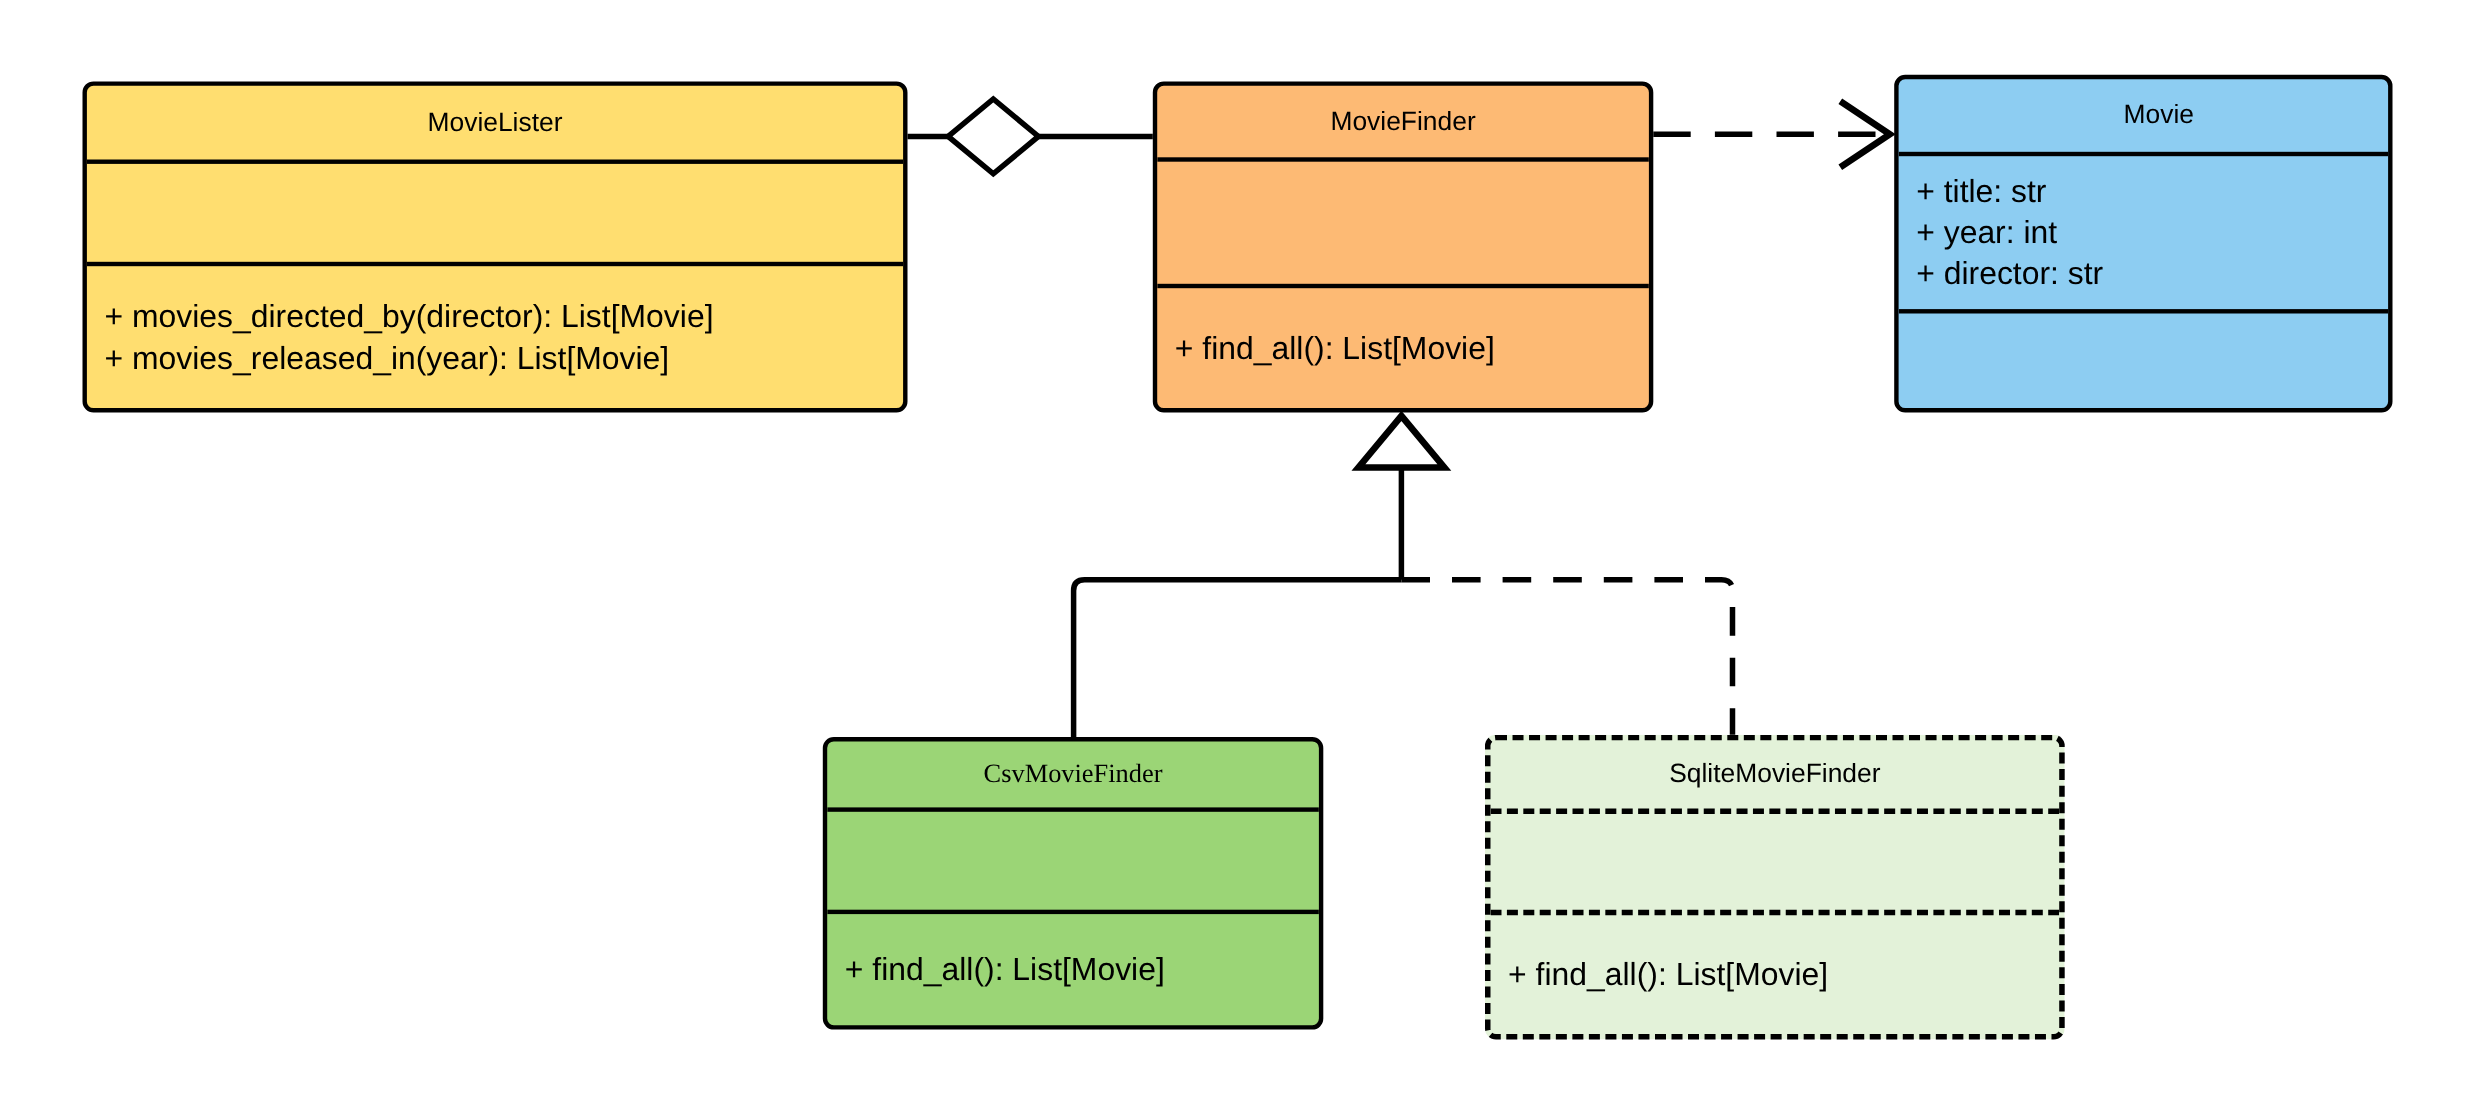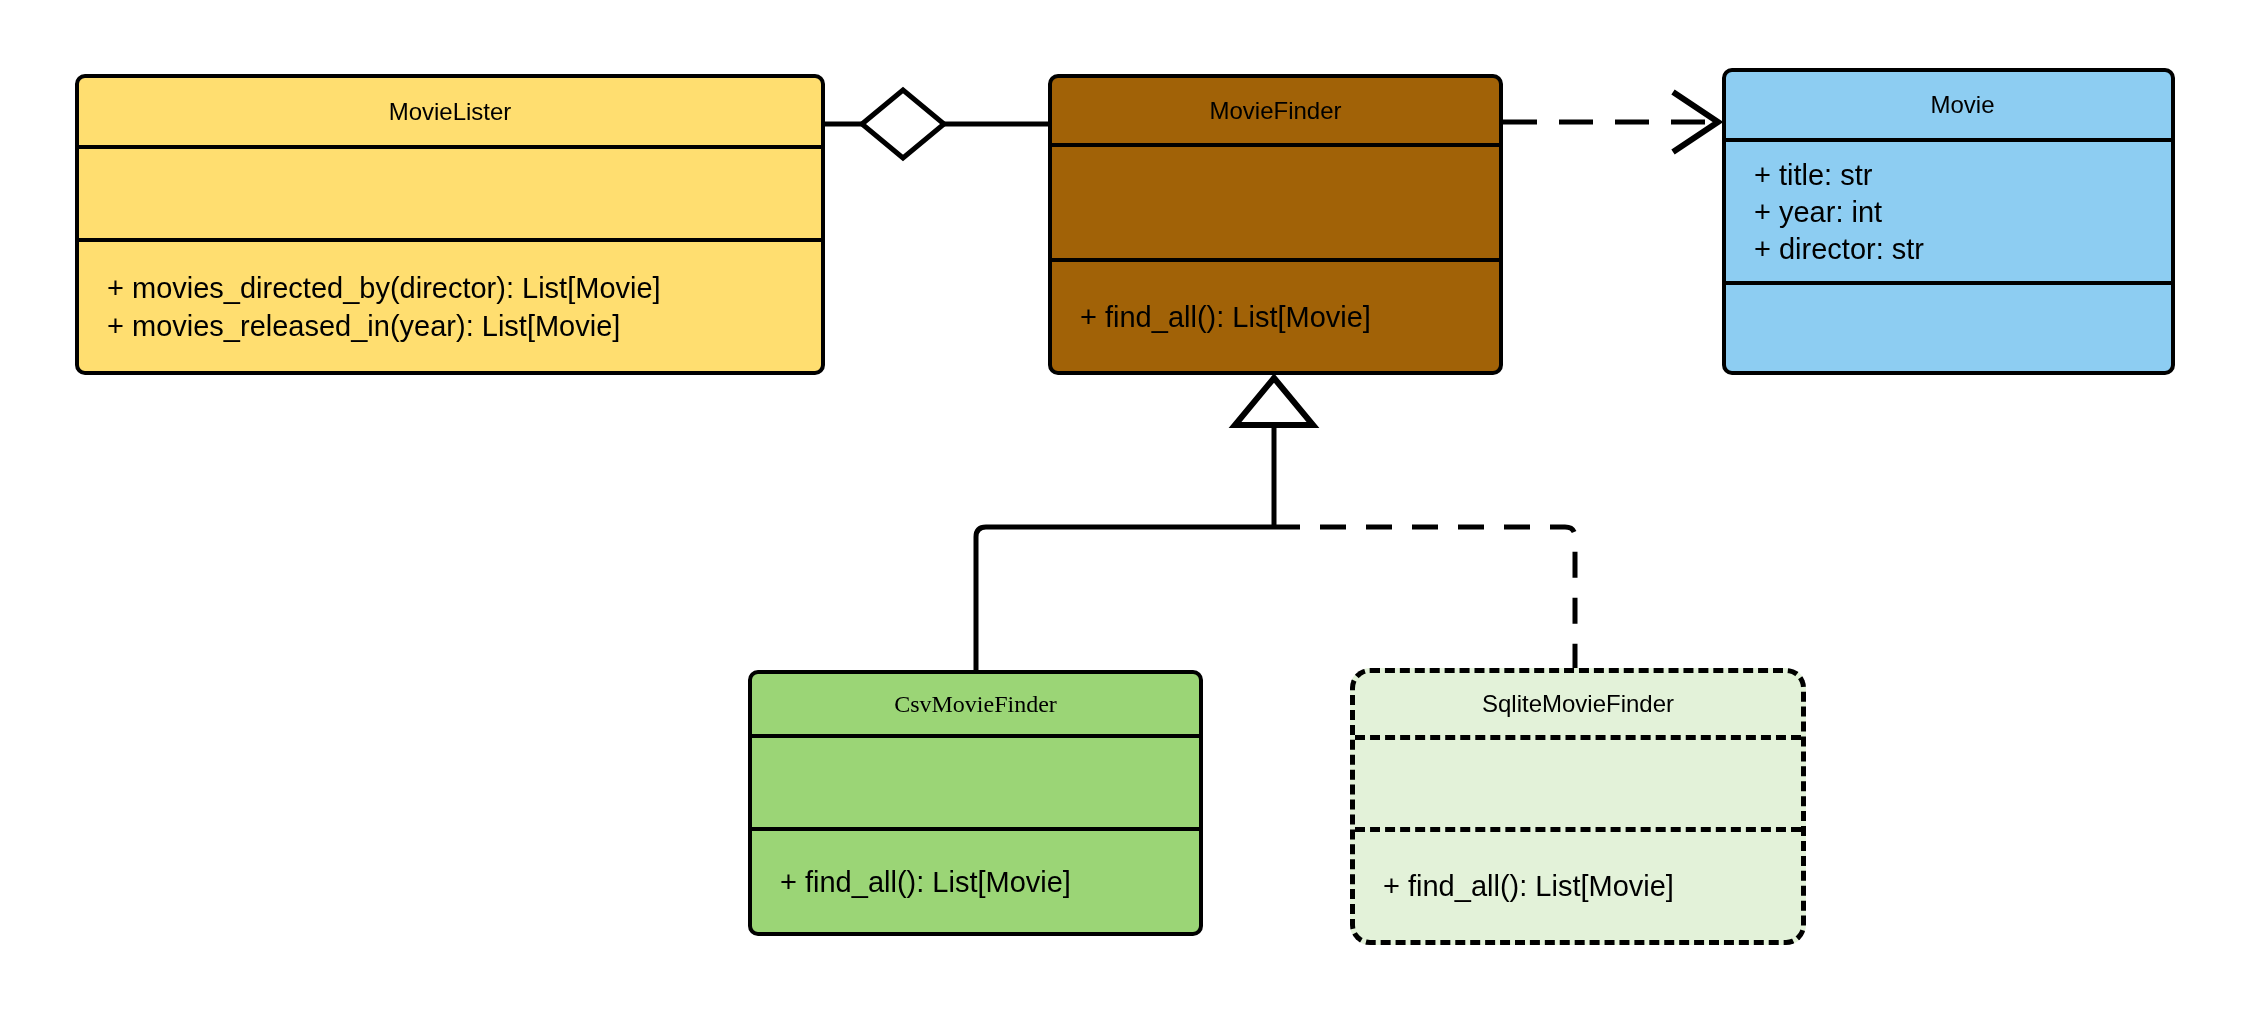--- a/index.html
+++ b/index.html
@@ -47,21 +47,21 @@
   .class-title {
     font-size: 24px;
     color: #000000;
     line-height: 1;
     white-space: nowrap;
   }
   .member {
     font-size: 29px;
     color: #000000;
     line-height: 1.28;
-    padding-left: 28px;
+    padding-left: 16px;
     white-space: nowrap;
   }
   .members-block {
     padding-top: 2px;
   }
   svg.connectors {
     position: absolute;
     left: 0;
     top: 0;
     width: 2250px;
@@ -79,21 +79,21 @@
     <div class="compartment name-comp" style="height:67px;">
       <span class="class-title">MovieLister</span>
     </div>
     <div class="compartment divided" style="height:93px;"></div>
     <div class="compartment divided members-block" style="flex:1 1 auto;">
       <div class="member">+ movies_directed_by(director): List[Movie]</div>
       <div class="member">+ movies_released_in(year): List[Movie]</div>
     </div>
   </div>
 
-  <div class="uml-class" id="box-movie-finder" style="left:1048px; top:74px; width:455px; height:301px; background:#a16207;">
+  <div class="uml-class" id="box-movie-finder" style="left:1048px; top:74px; width:455px; height:301px; background:#fdba74;">
     <div class="compartment name-comp" style="height:65px;">
       <span class="class-title">MovieFinder</span>
     </div>
     <div class="compartment divided" style="height:115px;"></div>
     <div class="compartment divided members-block" style="flex:1 1 auto;">
       <div class="member">+ find_all(): List[Movie]</div>
     </div>
   </div>
 
   <div class="uml-class" id="box-movie" style="left:1722px; top:68px; width:453px; height:307px; background:#8DCDF2;">
@@ -111,21 +111,21 @@
   <div class="uml-class" id="box-csv-movie-finder" style="left:748px; top:670px; width:455px; height:266px; background:#9BD576;">
     <div class="compartment name-comp" style="height:60px;font-family:Liberation Serif, serif;">
       <span class="class-title">CsvMovieFinder</span>
     </div>
     <div class="compartment divided" style="height:93px;"></div>
     <div class="compartment divided members-block" style="flex:1 1 auto;">
       <div class="member">+ find_all(): List[Movie]</div>
     </div>
   </div>
 
-  <div class="uml-class dashed" id="box-sqlite-movie-finder" style="left:1350px; top:668px; width:456px; height:277px; background:#E3F2D9;border-radius:20px;">
+  <div class="uml-class dashed" id="box-sqlite-movie-finder" style="left:1350px; top:668px; width:527px; height:277px; background:#E3F2D9;">
     <div class="compartment name-comp" style="height:62px;">
       <span class="class-title">SqliteMovieFinder</span>
     </div>
     <div class="compartment divided" style="height:92px;"></div>
     <div class="compartment divided members-block" style="flex:1 1 auto;">
       <div class="member">+ find_all(): List[Movie]</div>
     </div>
   </div>
 
   <svg class="connectors" viewBox="0 0 2250 1011">

